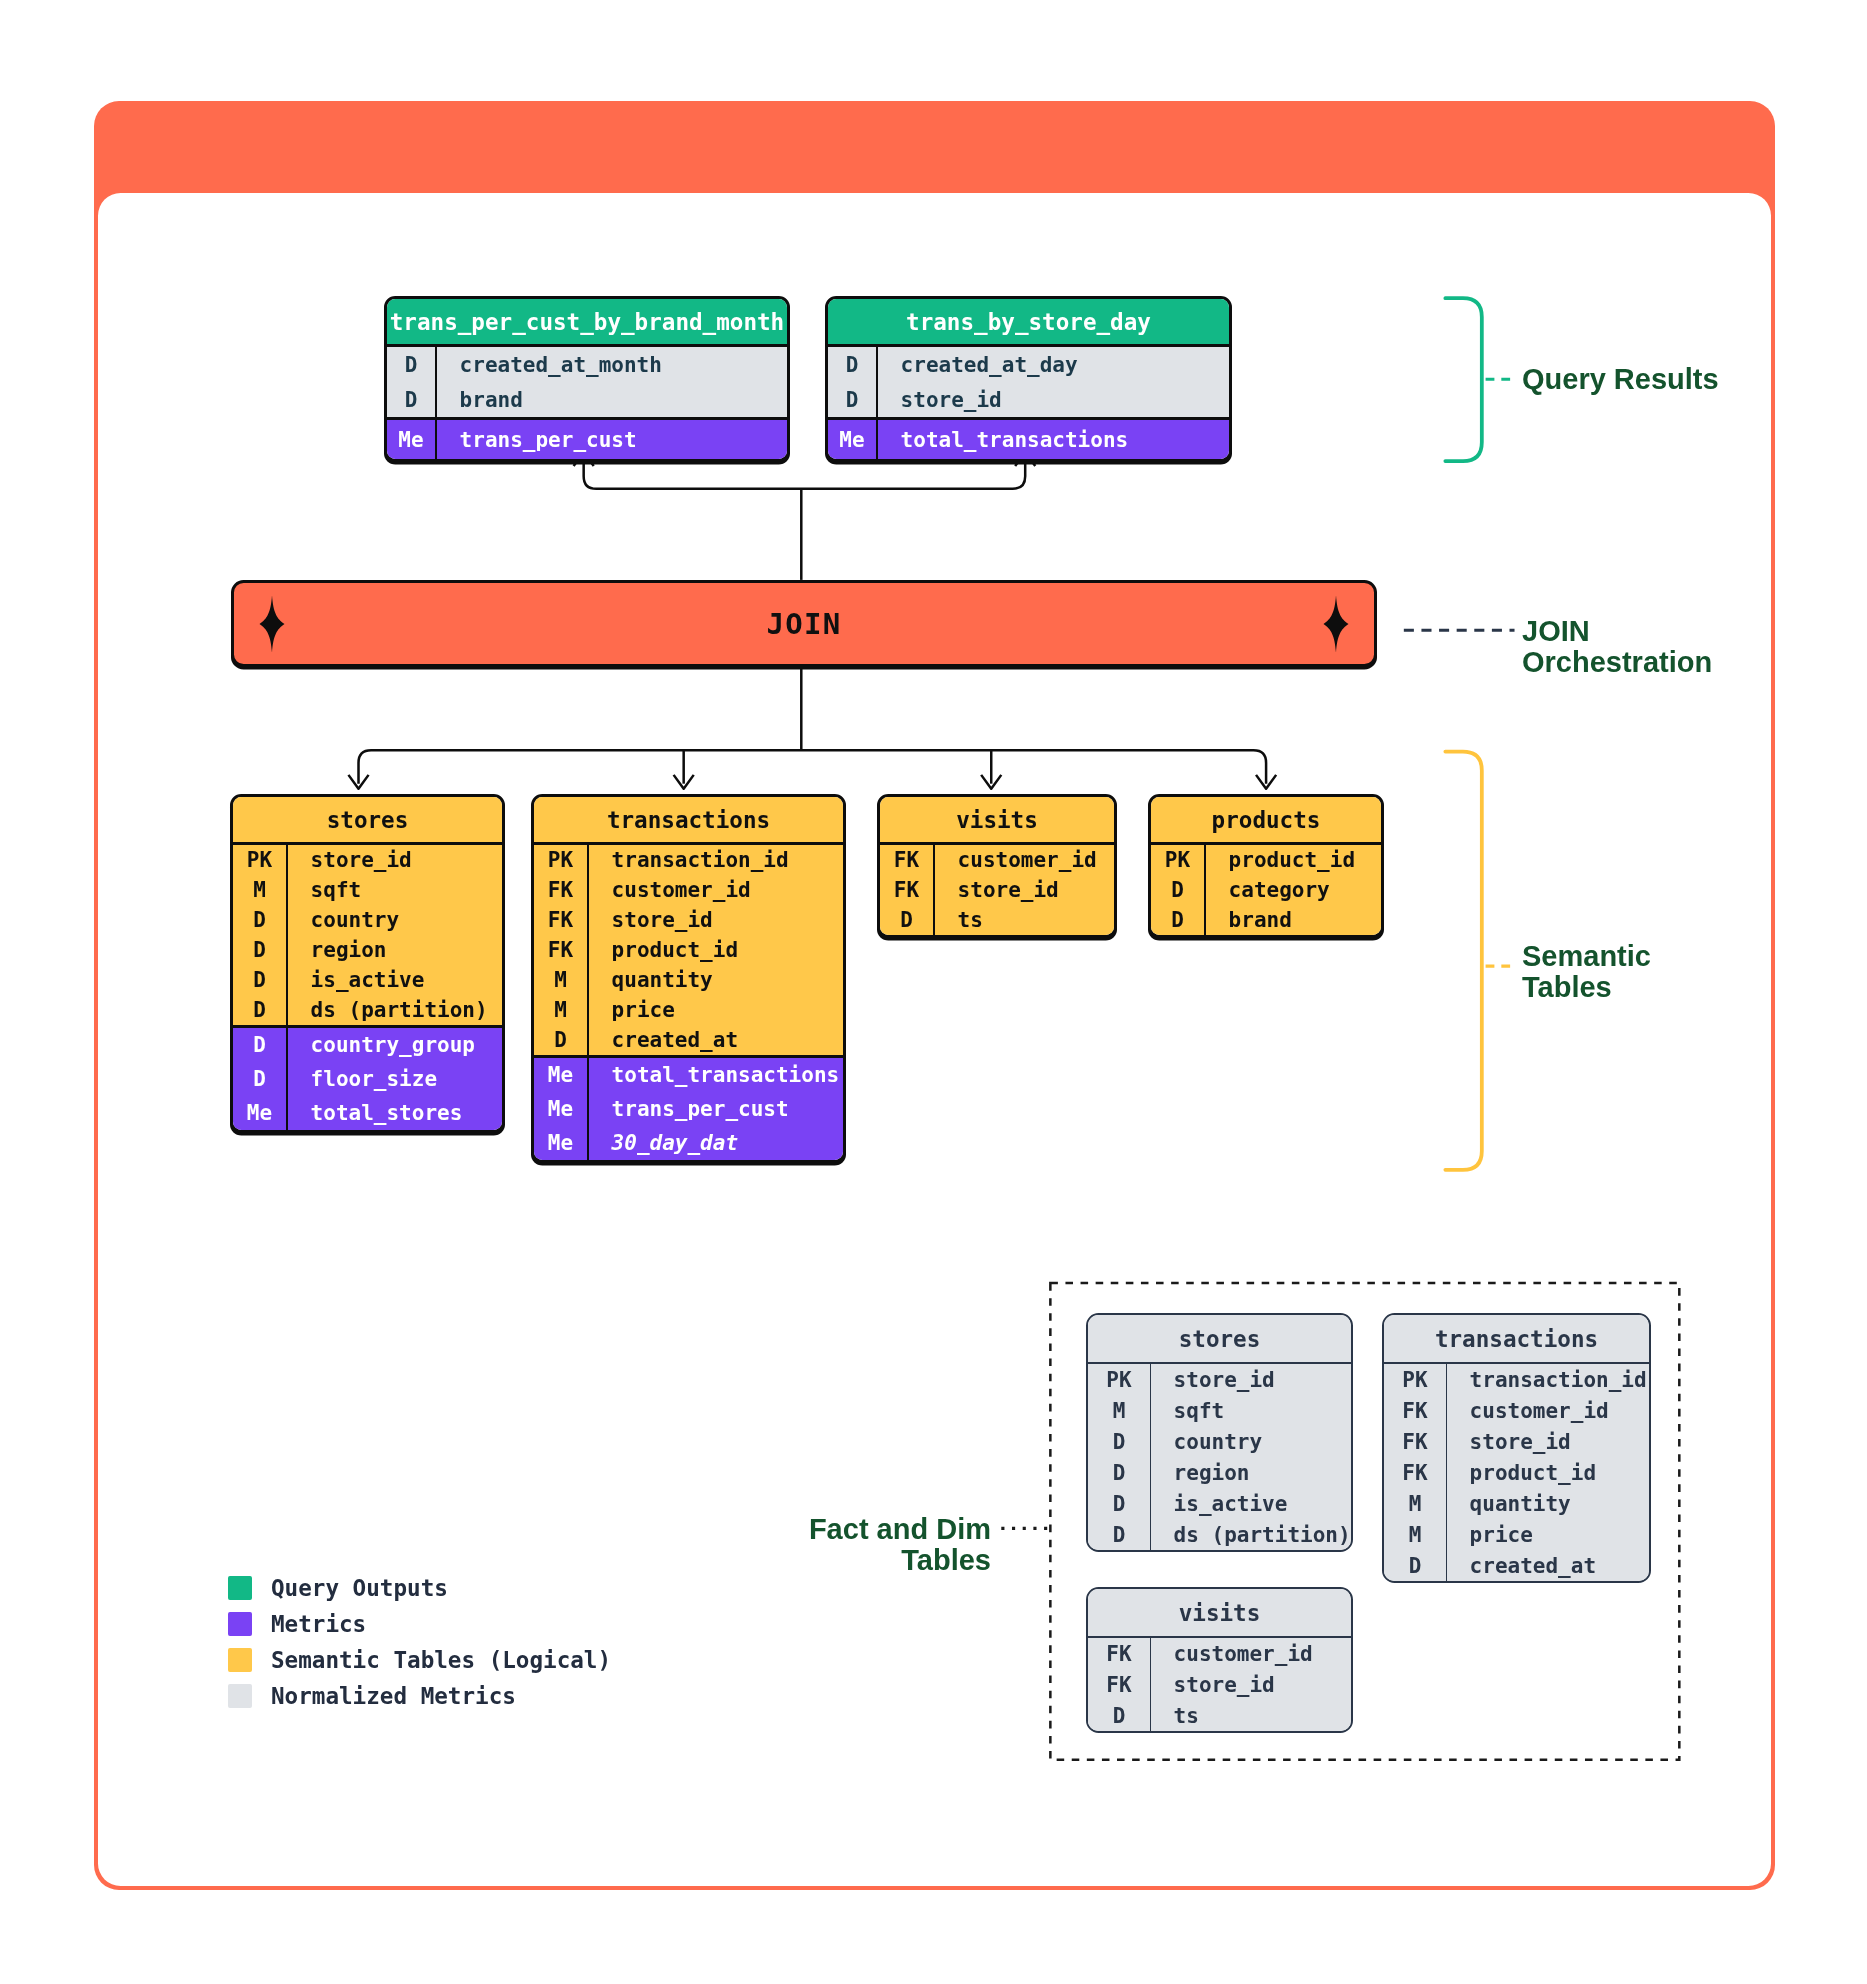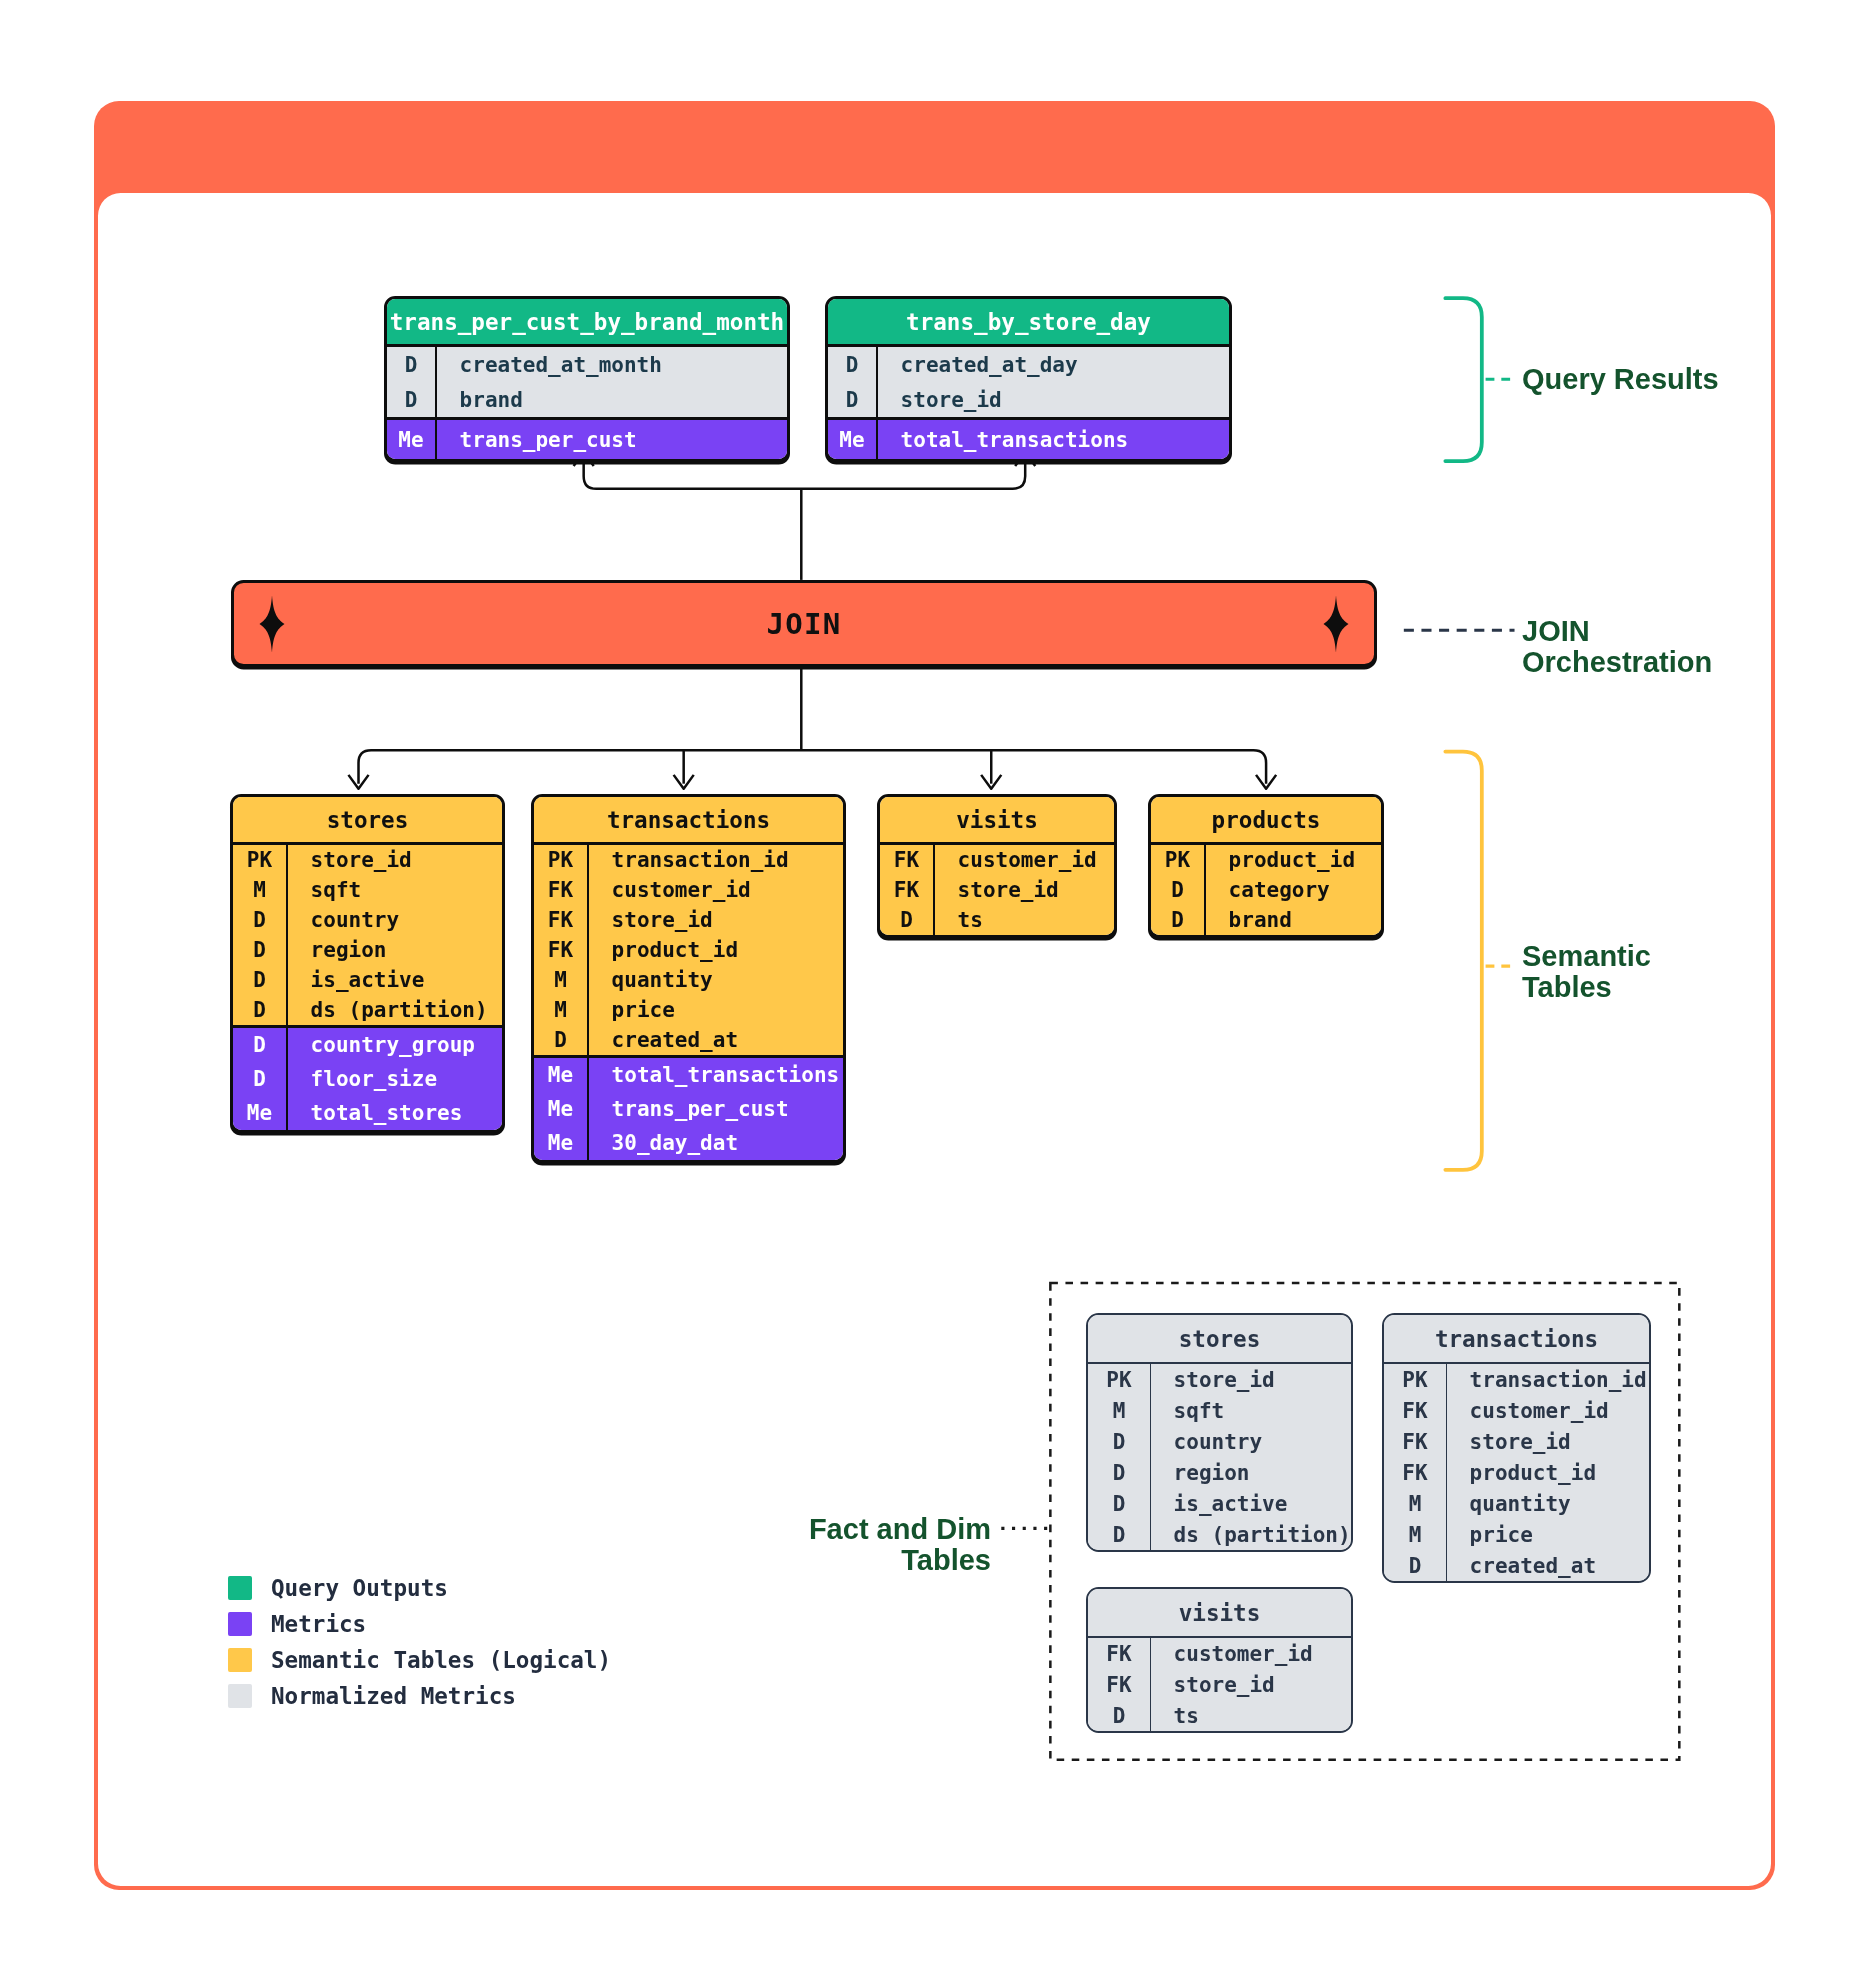--- a/index.html
+++ b/index.html
@@ -231,21 +231,21 @@
         <div class="trow">
           <div class="kcell" style="display: flex;">Me</div>
           <div class="ncell" style="display: flex;">total_transactions</div>
         </div>
         <div class="trow">
           <div class="kcell" style="display: flex;">Me</div>
           <div class="ncell" style="display: flex;">trans_per_cust</div>
         </div>
         <div class="trow">
           <div class="kcell" style="display: flex;">Me</div>
-          <div class="ncell" style="display: flex;">30_day_dat</div>
+          <div class="ncell" style="display: flex; font-style: italic;">30_day_dat</div>
         </div>
       </div>
     </div>
   <div class="tbl v-semantic" style="left:877px;top:794px;width:234px;">
       <div class="tbl-title">visits</div>
       <div class="tbl-sec sec-fields">
         <div class="trow">
           <div class="kcell" style="display: flex;">FK</div>
           <div class="ncell" style="display: flex;">customer_id</div>
         </div>

